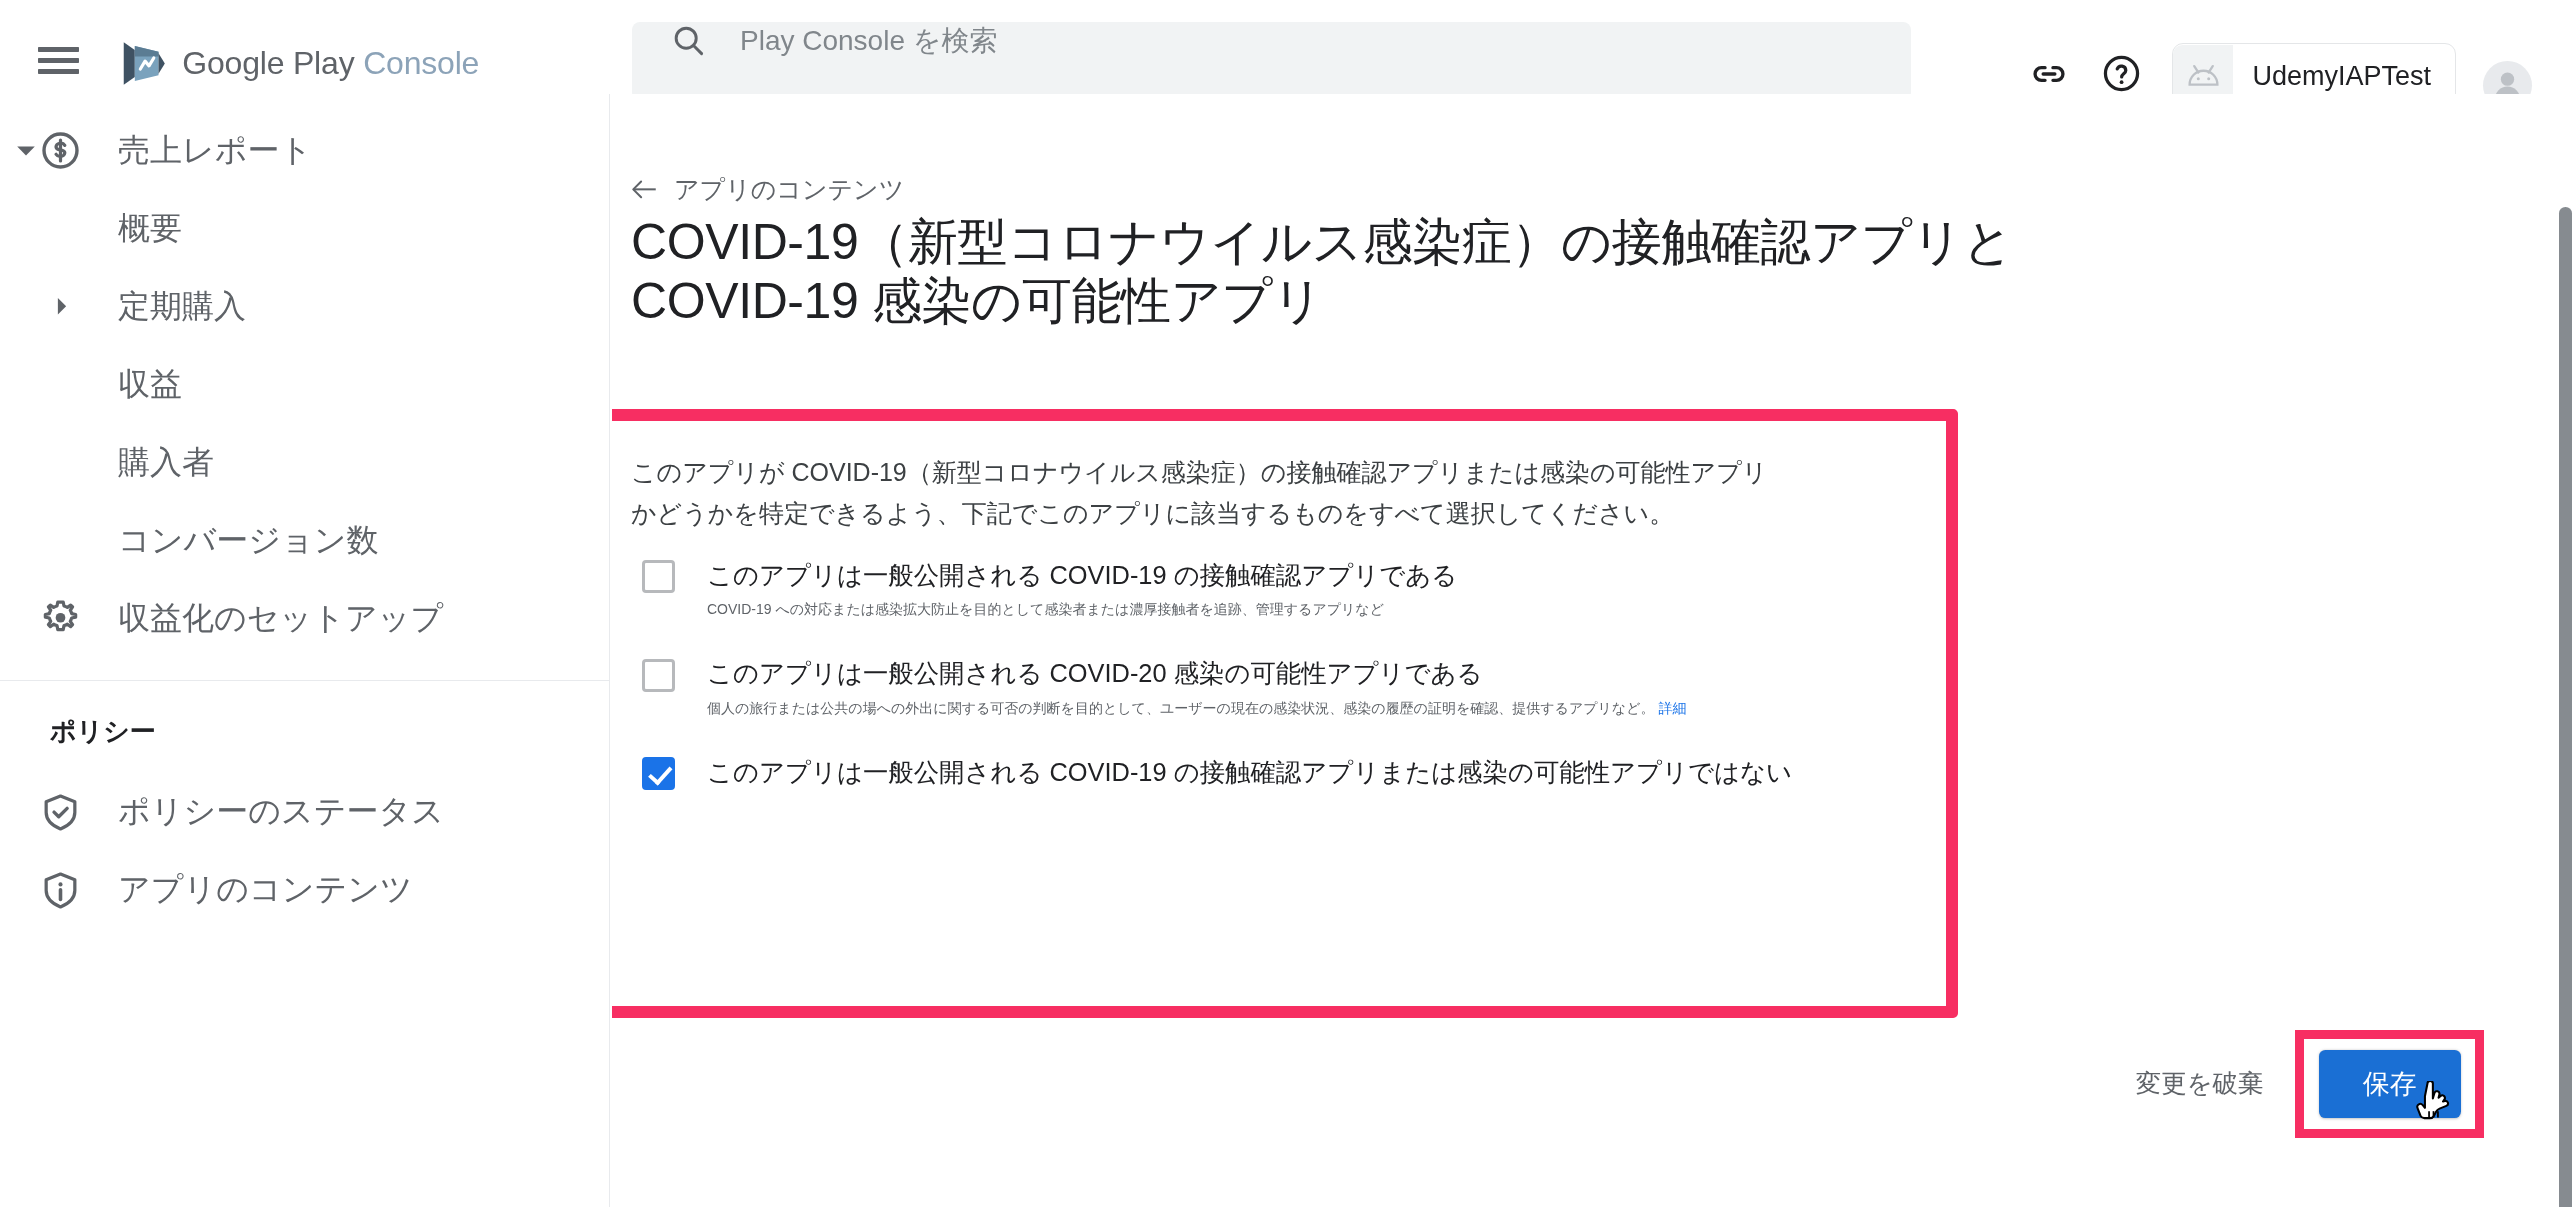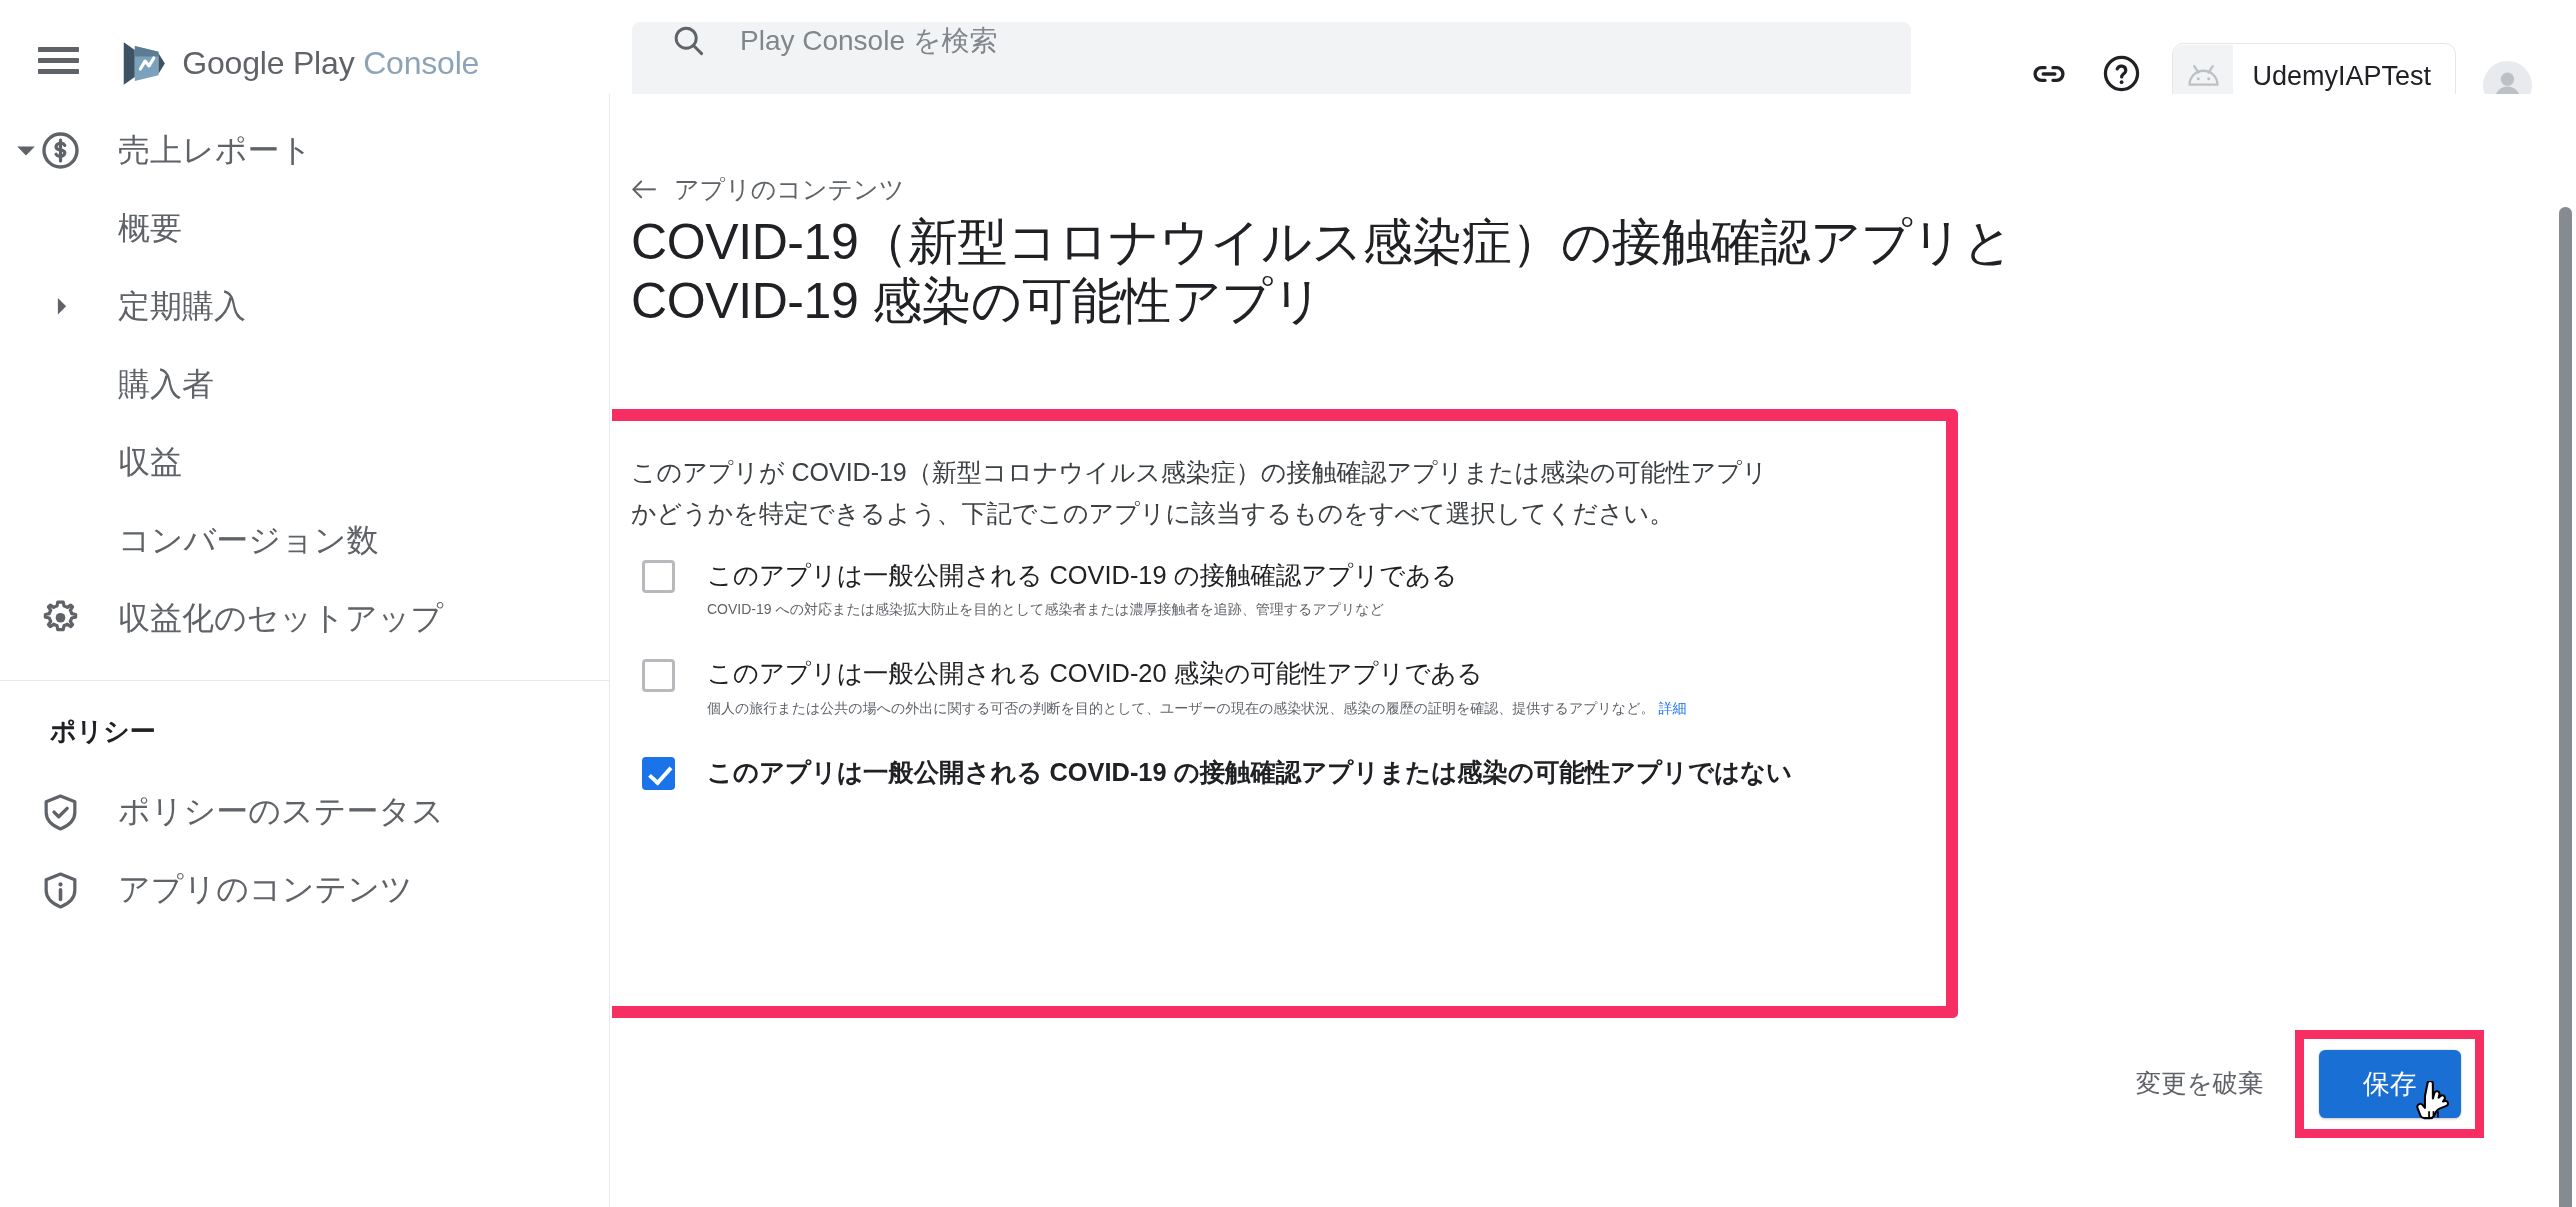--- a/index.html
+++ b/index.html
@@ -199,21 +199,21 @@
     line-height: 1.62;
     color: #3c4043;
     width: 1152px;
   }
   .check-list { margin-top: 24px; }
   .check-item {
     position: relative;
     padding-left: 76px;
     margin-bottom: 35px;
   }
-  .check-item:last-child { margin-bottom: 8px; font-weight: bold; }
+  .check-item:last-child { margin-bottom: 8px; }
   .cbox {
     position: absolute;
     left: 11px; top: 3.2px;
     width: 33px; height: 33px;
     border: 3.2px solid #b7b9bc;
     border-radius: 4px;
     background: #fff;
     cursor: pointer;
   }
   .cbox.checked {
@@ -392,25 +392,25 @@
   <div class="nav-row">
     <span class="nav-sub-arrow">
       <svg width="16" height="20.7" viewBox="0 0 14 20">
         <path d="M3 2 L11 10 L3 18 Z" fill="#5f6368"></path>
       </svg>
     </span>
     <span class="nav-label indent">定期購入</span>
   </div>
 
   <div class="nav-row">
+    <span class="nav-label indent">収益</span>
+  </div>
+
+  <div class="nav-row">
     <span class="nav-label indent">購入者</span>
-  </div>
-
-  <div class="nav-row">
-    <span class="nav-label indent">収益</span>
   </div>
 
   <div class="nav-row">
     <span class="nav-label indent">コンバージョン数</span>
   </div>
 
   <div class="nav-row">
     <span class="nav-icon">
       <svg width="43" height="43" viewBox="0 0 24 24">
         <path d="M12 2.8 l1.5 0 .45 2.2 a6.9 6.9 0 0 1 1.9 .8 l1.85 -1.3 1.05 1.05 -1.3 1.85 a6.9 6.9 0 0 1 .8 1.9 l2.2 .45 0 1.5 -2.2 .45 a6.9 6.9 0 0 1 -.8 1.9 l1.3 1.85 -1.05 1.05 -1.85 -1.3 a6.9 6.9 0 0 1 -1.9 .8 l-.45 2.2 -1.5 0 -1.5 0 -.45 -2.2 a6.9 6.9 0 0 1 -1.9 -.8 l-1.85 1.3 -1.05 -1.05 1.3 -1.85 a6.9 6.9 0 0 1 -.8 -1.9 l-2.2 -.45 0 -1.5 2.2 -.45 a6.9 6.9 0 0 1 .8 -1.9 l-1.3 -1.85 1.05 -1.05 1.85 1.3 a6.9 6.9 0 0 1 1.9 -.8 l.45 -2.2 Z" fill="none" stroke="#5f6368" stroke-width="1.8" stroke-linejoin="round"></path>

